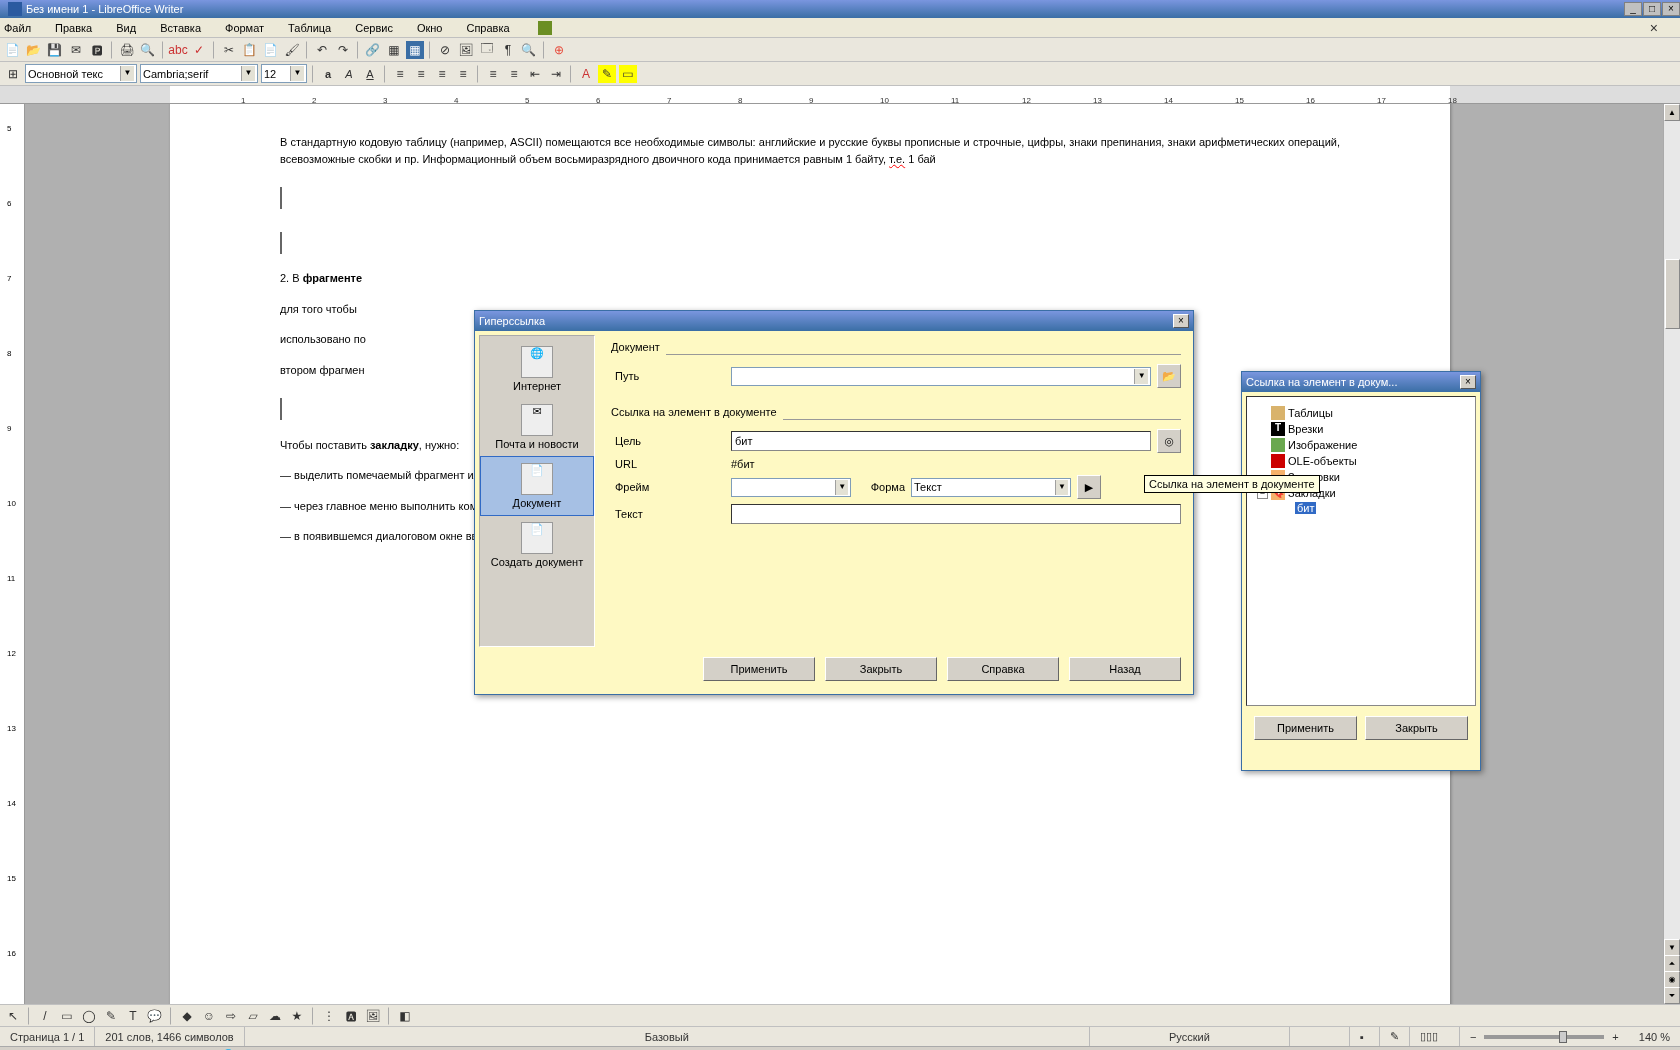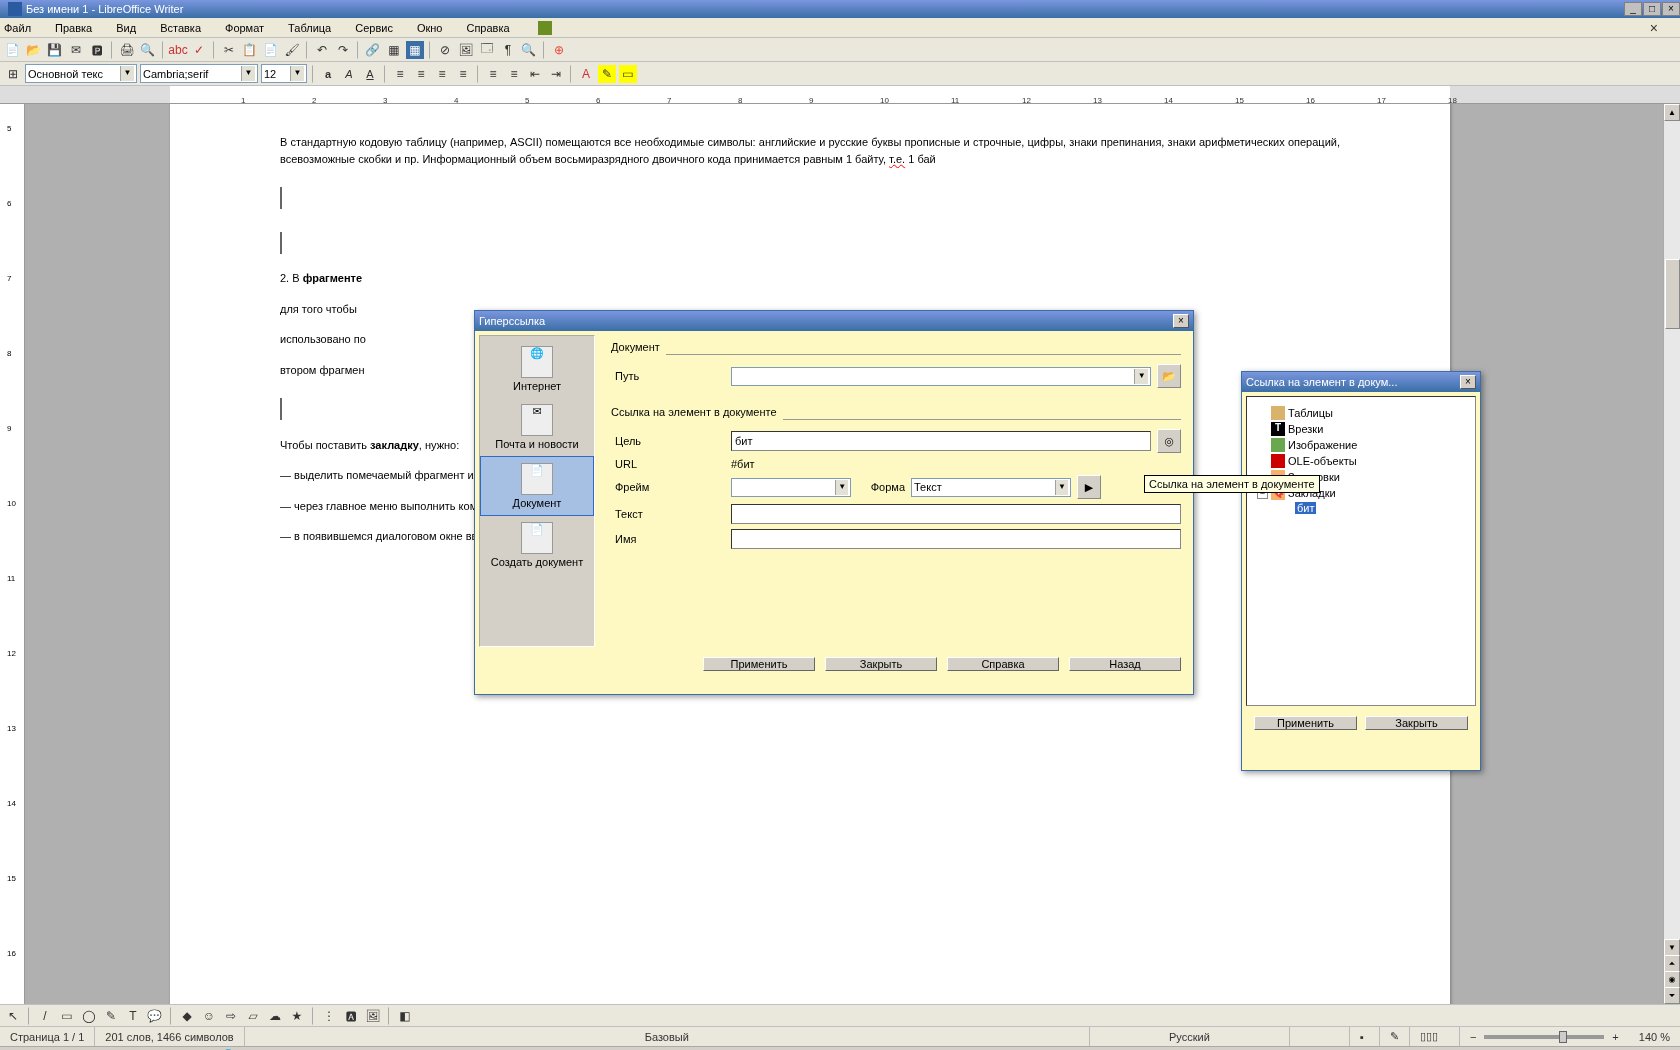--- a/index.html
+++ b/index.html
@@ -62,21 +62,21 @@
 .side-item .sicon { width:32px;height:32px; margin:0 auto 2px; display:block; background:#eee; border:1px solid #999; }
 #dlg-hyperlink .main { flex:1; padding:6px 12px; }
 .fieldset-label { color:#000; font-size:11px; margin:4px 0 6px; }
 .fieldset-line { height:1px; background:#999; flex:1; margin-left:6px; position:relative; top:6px; }
 .fs-head { display:flex; align-items:center; }
 .frow { display:flex; align-items:center; margin:5px 0; }
 .frow label { width:120px; font-size:11px; text-align:left; padding-left:4px; }
 .txt-input { background:#fff; border:1px inset #888; height:20px; padding:0 3px; font-size:11px; }
 .sq-btn { width:24px;height:24px; background:#d4d0c8; border:1px solid #fff; border-right-color:#888; border-bottom-color:#888; margin-left:6px; text-align:center; line-height:22px; }
 .bot-btns { display:flex; gap:10px; justify-content:flex-end; padding:6px 12px; }
-.dbtn { width:112px; height:14px; background:#d4d0c8; border:1px solid #fff; border-right-color:#666; border-bottom-color:#666; font-size:11px; }
+.dbtn { width:112px; height:24px; background:#d4d0c8; border:1px solid #fff; border-right-color:#666; border-bottom-color:#666; font-size:11px; }
 
 
 #dlg-target { left:1241px; top:371px; width:240px; height:400px; }
 #dlg-target .tree { background:#fff; border:1px inset #888; margin:4px; height:310px; overflow:auto; padding:8px; font-size:11px; }
 .tree-item { display:flex; align-items:center; padding:1px 2px; }
 .tree-item .ticon { width:14px;height:14px; margin-right:3px; display:inline-block; }
 .tree-item.indent2 { padding-left:40px; }
 .tree-item.sel span.lbl { background:#316ac5; color:#fff; padding:0 2px; }
 .expander { width:11px;height:11px; border:1px solid #888; font-size:9px; line-height:9px; text-align:center; margin-right:3px; background:#fff; }
 
@@ -353,24 +353,20 @@
         <div class="combo" style="width:160px">
             <input style="width: 100%;" value="Текст">
             <span class="dd">▼</span>
           </div>
         <span class="sq-btn">▶</span>
       </div>
       <div class="frow">
         <label>Текст</label>
         <input class="txt-input" style="flex: 1 1 0%;" value="">
       </div>
-      <div class="frow">
-        <label>Имя</label>
-        <input class="txt-input" style="flex: 1 1 0%;" value="">
-      </div>
     </div>
   </div>
   <div class="bot-btns">
     <button class="dbtn">Применить</button>
     <button class="dbtn">Закрыть</button>
     <button class="dbtn">Справка</button>
     <button class="dbtn">Назад</button>
   </div>
 </div>
 

